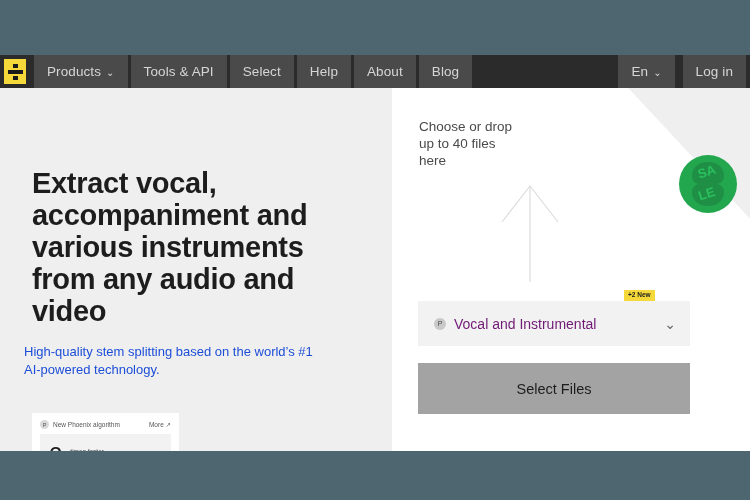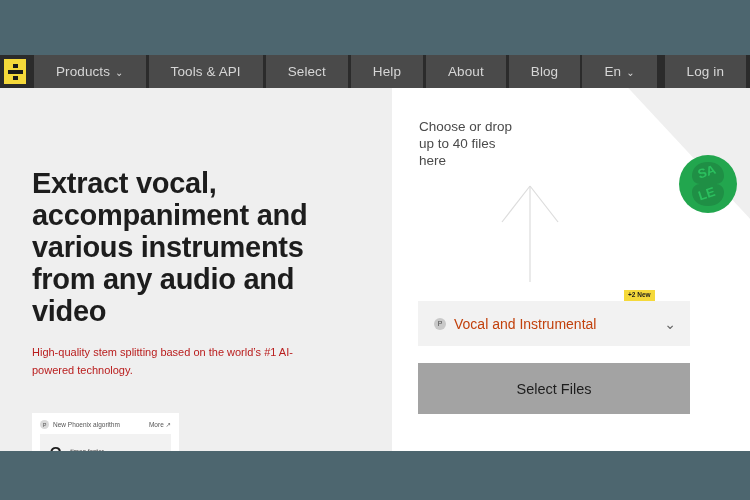--- a/index.html
+++ b/index.html
@@ -50,21 +50,21 @@
   }
   .logo-dot { width: 5px; height: 4px; background: #1b1b1b; }
   .logo-bar { width: 15px; height: 4px; background: #1b1b1b; }
 
   .nav-items { display: flex; align-items: stretch; gap: 3px; margin-left: 4px; }
   .nav-item {
     background: #4a4a4a;
     color: #d6d6d6;
     font-size: 13.5px;
     letter-spacing: 0.1px;
-    padding: 0 22px;
+    padding: 0 13px;
     display: flex; align-items: center;
     height: 33px;
     white-space: nowrap;
     cursor: pointer;
   }
   .nav-item .chev {
     display: inline-block;
     margin-left: 5px;
     font-size: 10px;
     transform: translateY(1px);
@@ -86,25 +86,25 @@
     position: absolute;
     left: 32px; top: 58px;
     width: 330px;
     font-size: 29px;
     line-height: 32px;
     color: #1d1d1d;
     letter-spacing: -0.3px;
   }
   #hero-sub {
     position: absolute;
-    left: 32px; top: 234px;
+    left: 24px; top: 234px;
     width: 290px;
-    font-size: 11px;
+    font-size: 13px;
     line-height: 18px;
-    color: #b91c1c;
+    color: #1d4ed8;
   }
 
   
   #promo {
     position: absolute;
     left: 32px; top: 304px;
     width: 147px; height: 80px;
     background: #ffffff;
     padding: 7px 8px 0 8px;
   }
@@ -162,21 +162,21 @@
     padding: 0 14px 0 16px;
     cursor: pointer;
   }
   .dd-icon {
     width: 12px; height: 12px; border-radius: 50%;
     background: #c9c9c9; color: #4a4a4a;
     font-size: 7px;
     display: flex; align-items: center; justify-content: center;
     margin-right: 8px; flex: 0 0 auto;
   }
-  .dd-label { font-size: 14px; color: #c2410c; }
+  .dd-label { font-size: 14px; color: #701a75; }
   .dd-chev { margin-left: auto; font-size: 14px; color: #6a6a6a; }
   #new-badge {
     position: absolute;
     left: 232px; top: 202px;
     background: #f5d93a;
     color: #1d1d1d;
     font-size: 6.5px;
     font-weight: bold;
     padding: 2px 4px;
     line-height: 1;

